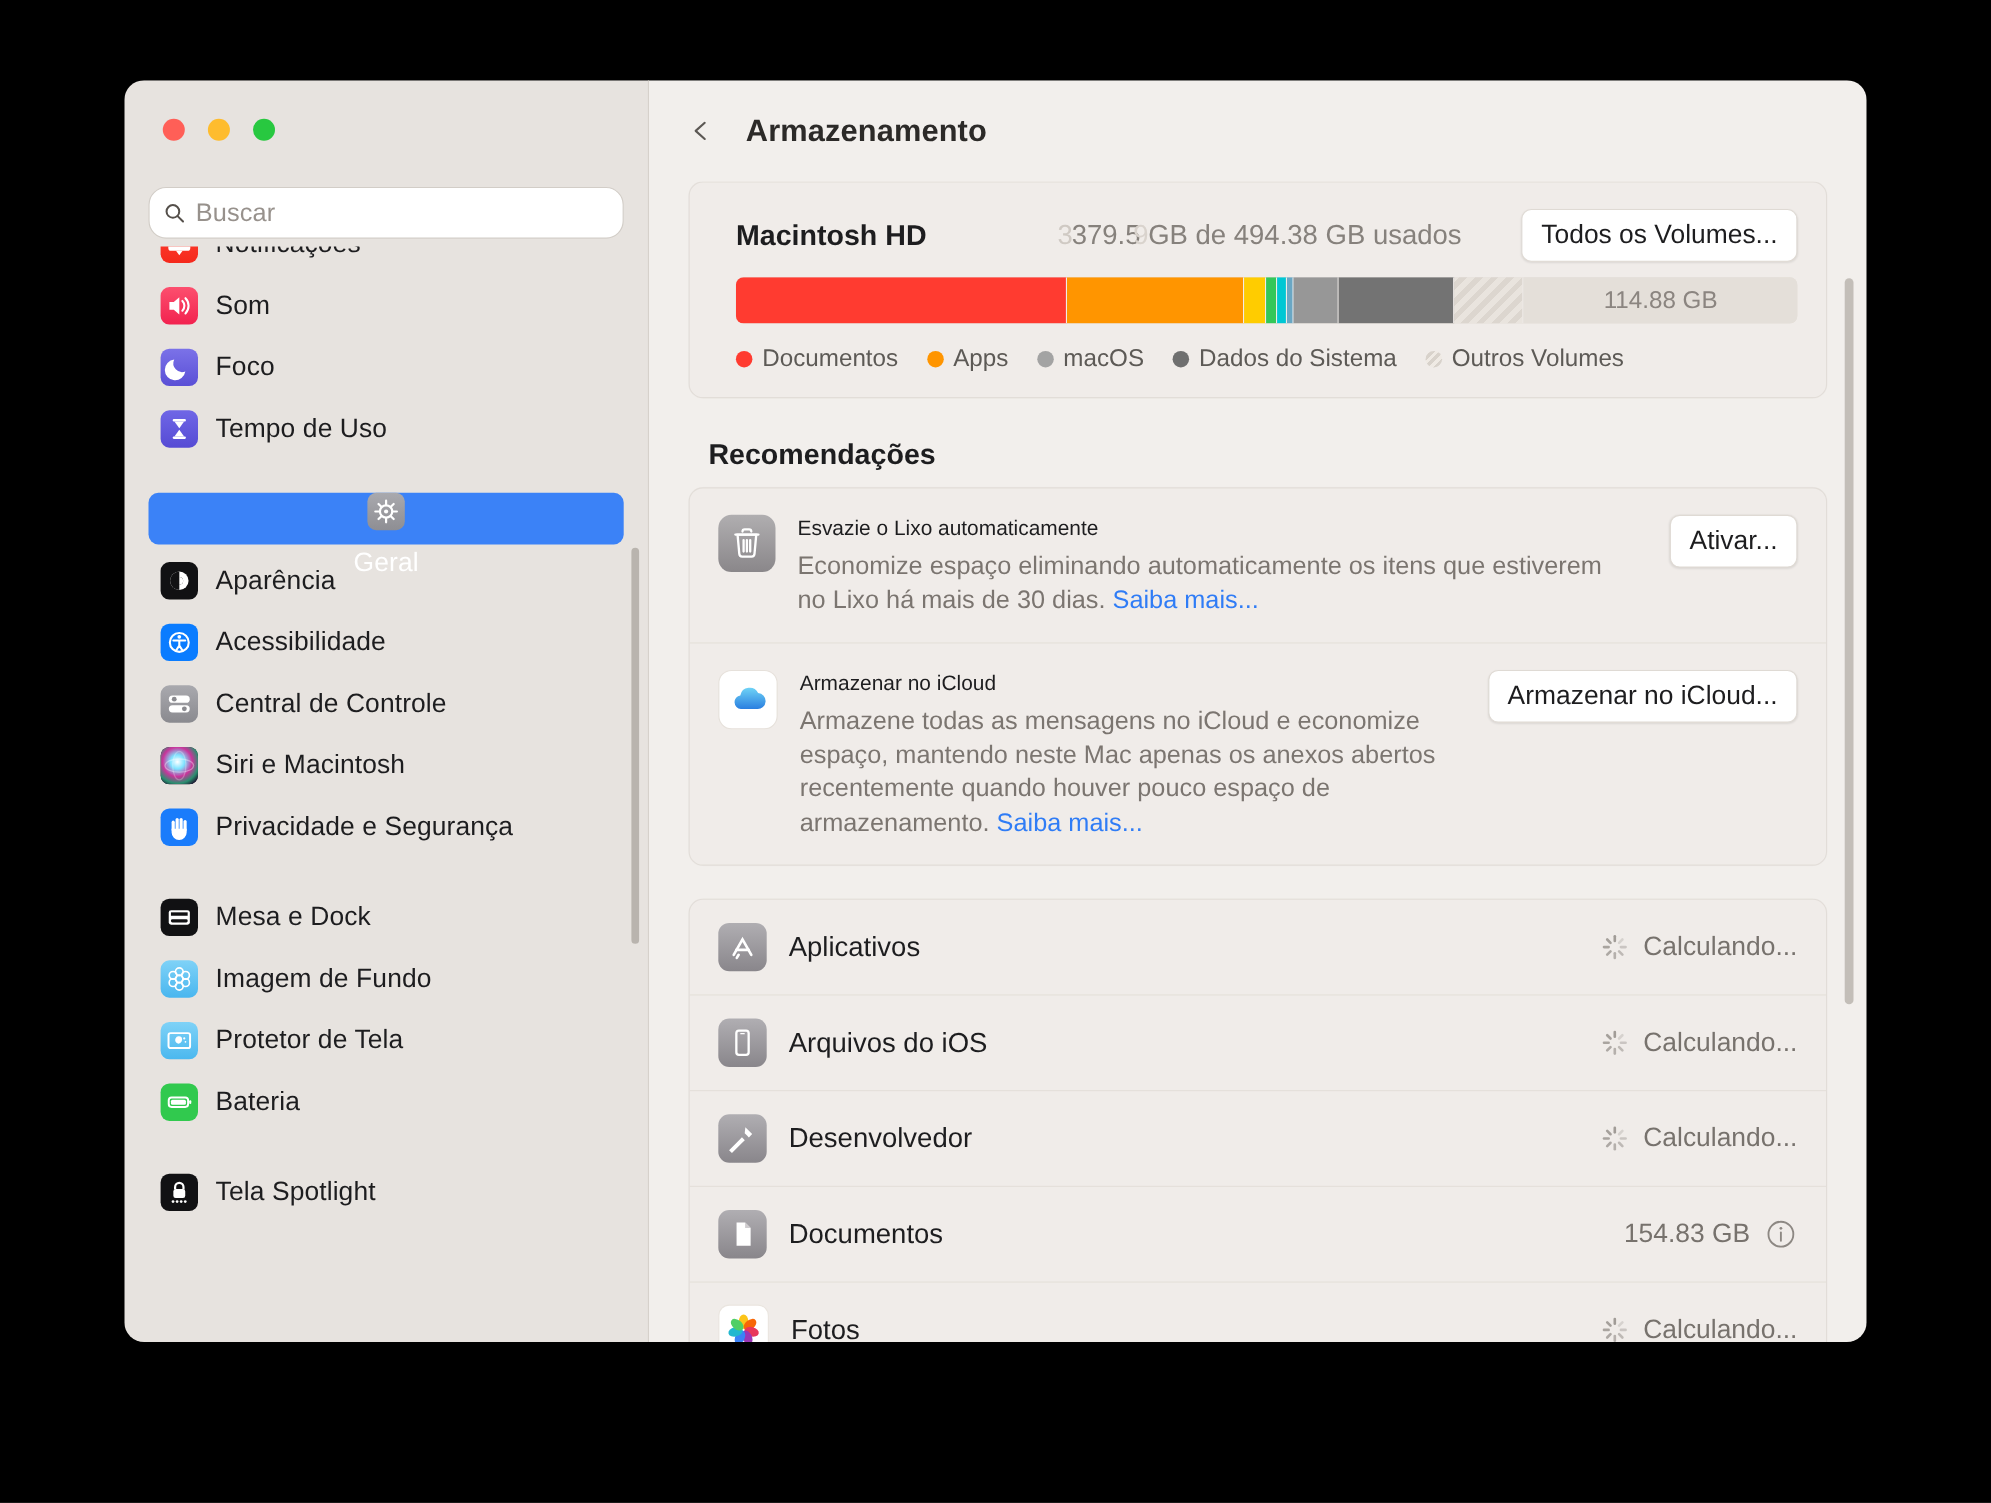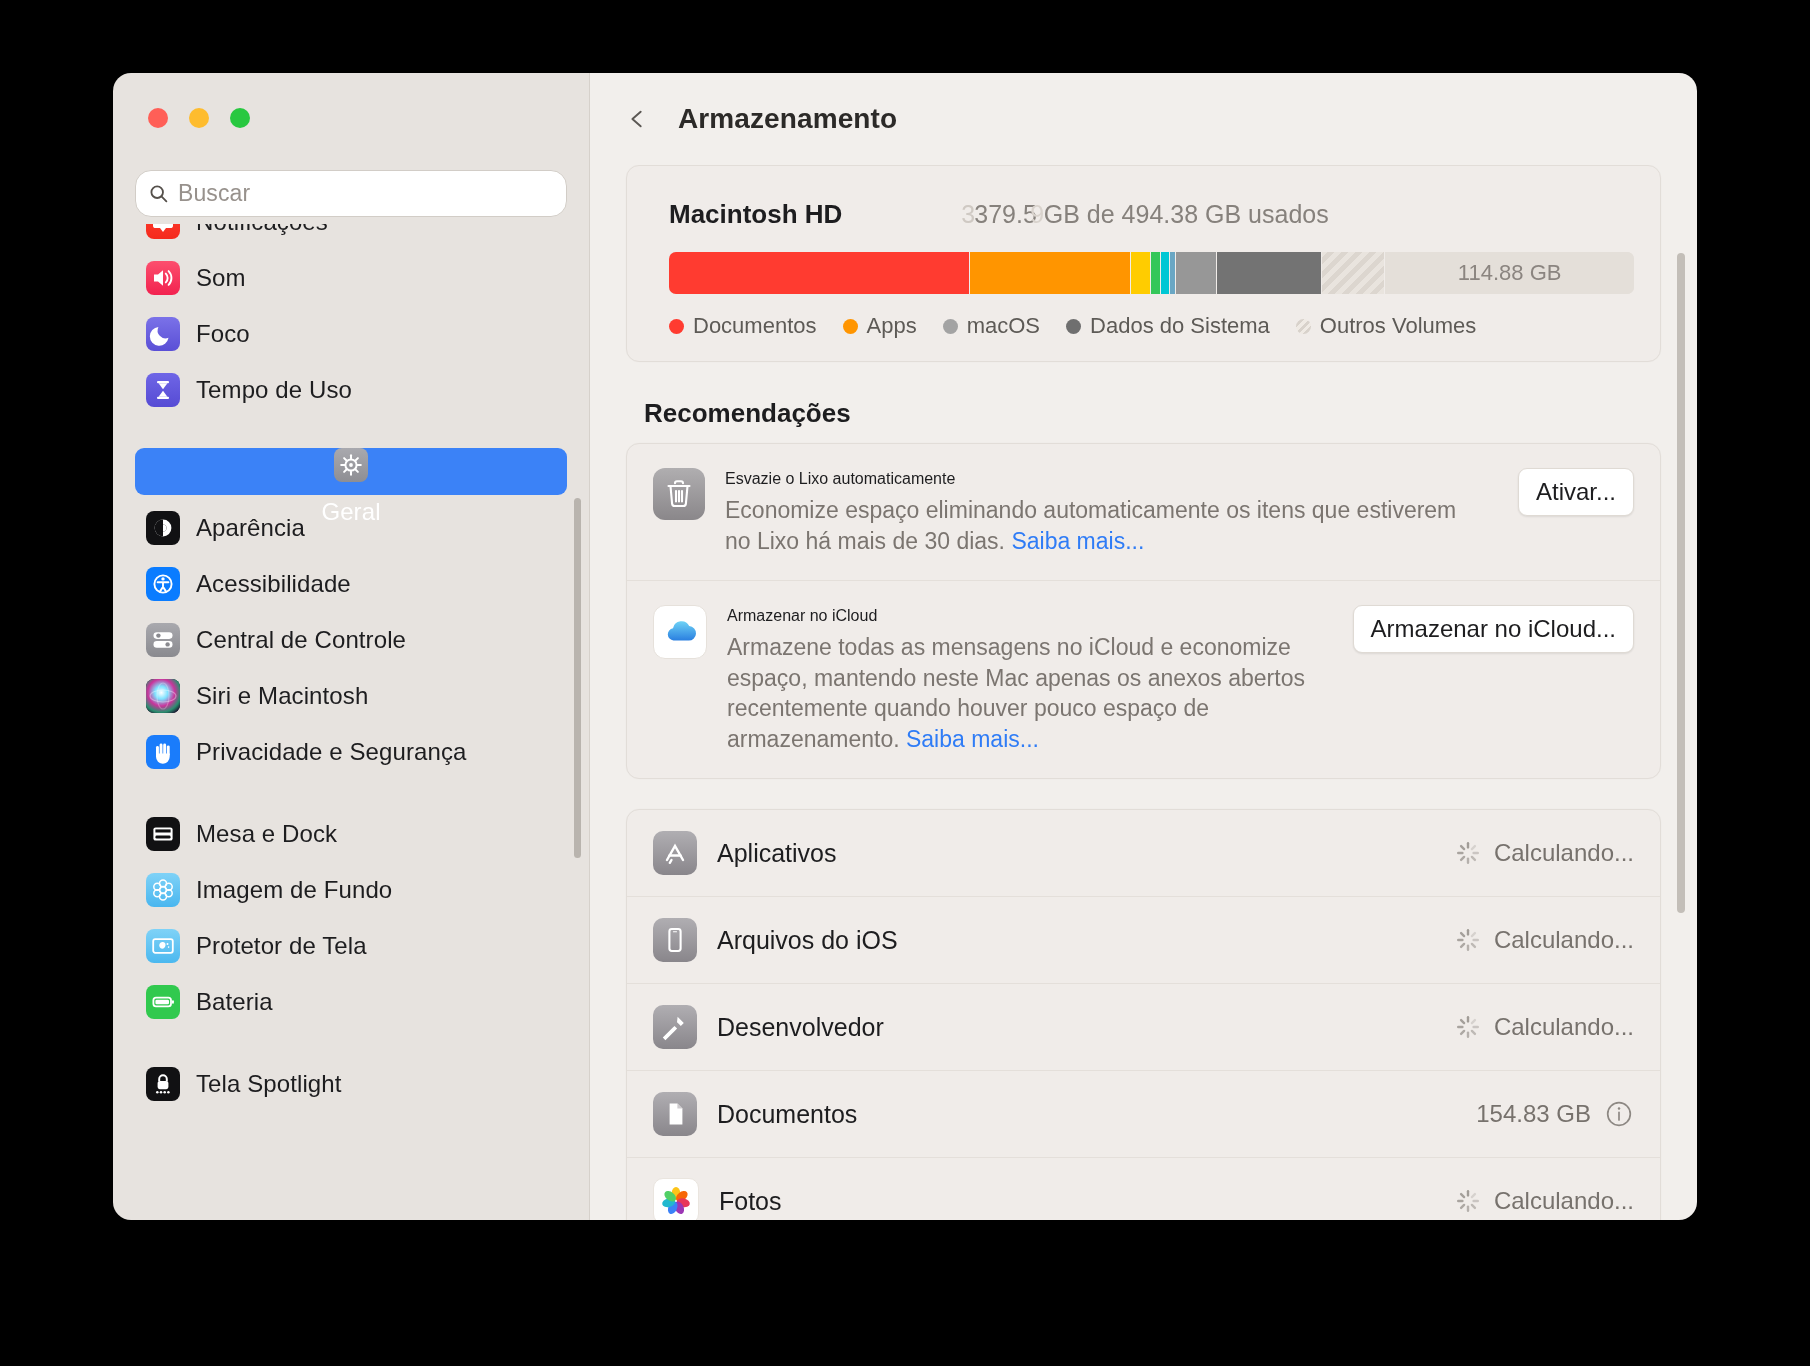--- a/index.html
+++ b/index.html
@@ -285,21 +285,21 @@
 
   .rec-icon {
     width: 52px; height: 52px;
     flex: 0 0 52px;
     border-radius: 12px;
     display: flex; align-items: center; justify-content: center;
     overflow: hidden;
   }
   .rec-text { flex: 1 1 auto; min-width: 0; padding-top: 2px; }
   .rec-title {
-    font-size: 16px;
+    font-size: 19px;
     color: #1d1d1f;
     margin-bottom: 7px;
   }
   .rec-desc {
     font-size: 23px;
     line-height: 1.33;
     color: #7b7570;
     max-width: 760px;
   }
   .link { color: #2f7cf6; cursor: default; }
@@ -614,20 +614,21 @@
             <div class="vol-name">Macintosh HD</div>
 
             <div class="vol-usage-wrap">
               <div class="vol-usage">
                 <span class="ghost">3</span>
                 <span class="ghost2">9</span>
                 <span>379.5 GB de 494.38 GB usados</span>
               </div>
             </div>
 
+            <div class="all-volumes-btn">Todos os Volumes...</div>
           </div>
 
           <div class="bar">
             <div class="seg" style="background:#ff3b30;width:31.1%"></div>
             <div class="seg" style="background:#ff9500;width:16.6%"></div>
             <div class="seg" style="background:#ffcc00;width:1.9%"></div>
             <div class="seg" style="background:#34c759;width:1.0%"></div>
             <div class="seg" style="background:#00c7d4;width:0.8%"></div>
             <div class="seg" style="background:#6aa7c4;width:0.5%"></div>
             <div class="seg" style="background:#979797;width:4.2%"></div>

